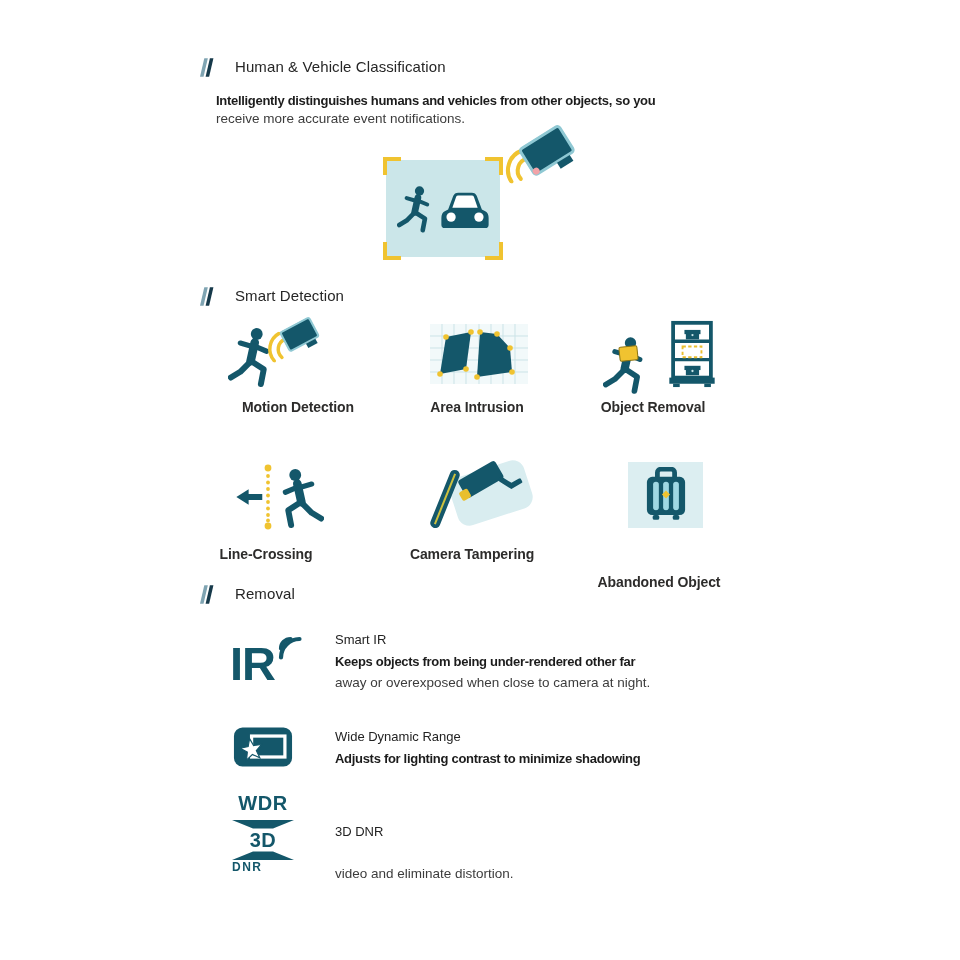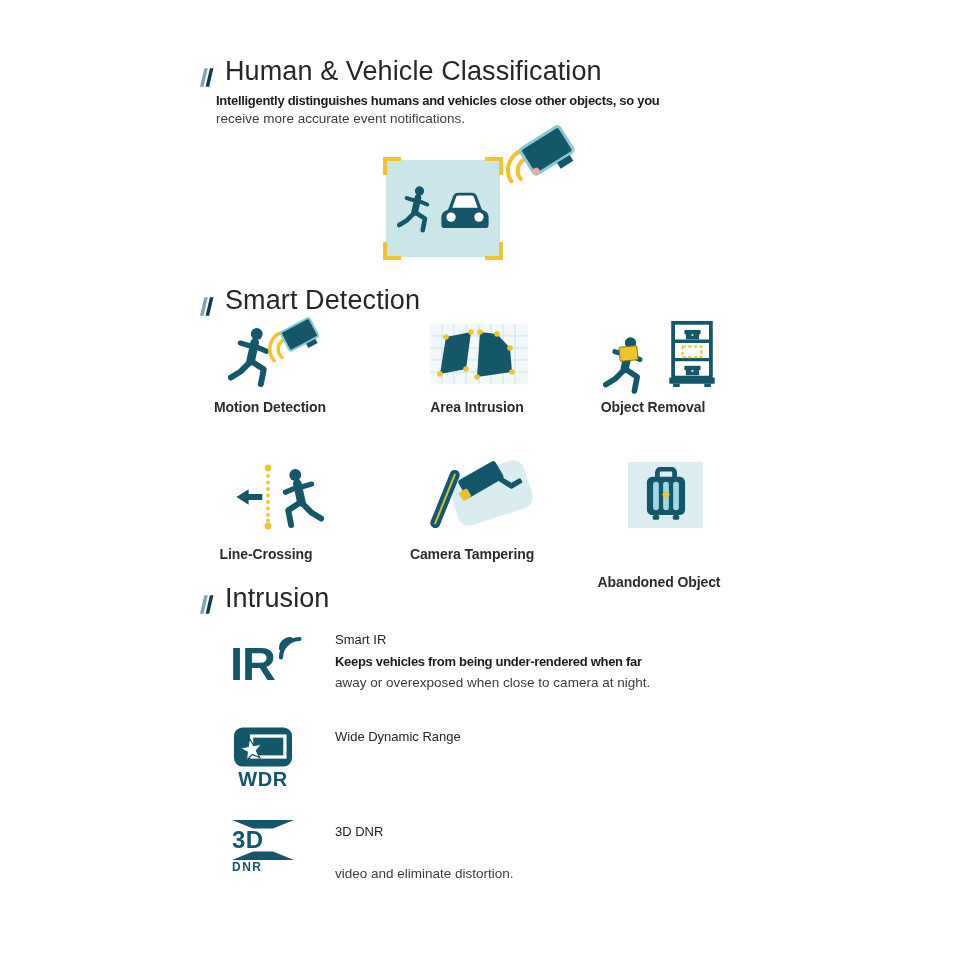--- a/index.html
+++ b/index.html
@@ -1,19 +1,19 @@
 <!DOCTYPE html>
 <html><head>
 <meta charset="utf-8">
 <style>
   html,body{margin:0;padding:0;background:#fff;}
   .canvas{position:relative;width:960px;height:960px;background:#ffffff;
           font-family:"Liberation Sans",sans-serif;overflow:hidden;}
   .abs{position:absolute;}
-  .heading{display:flex;align-items:flex-end;gap:11px;font-size:27px;font-weight:500;
+  .heading{display:flex;align-items:center;gap:21px;font-size:15px;font-weight:500;
            color:#262626;letter-spacing:.1px;white-space:nowrap;}
   .slash{flex:0 0 auto;margin-top:2px;}
   .desc-bold{font-size:13px;font-weight:bold;color:#1c1c1c;line-height:18px;
              letter-spacing:-.3px;white-space:nowrap;}
   .desc-reg{font-size:13.5px;font-weight:400;color:#3c3c3c;line-height:18px;white-space:nowrap;}
   .feat-label{font-weight:bold;font-size:14px;color:#2d2c2b;text-align:center;
               letter-spacing:-.1px;white-space:nowrap;}
   .sv-title{font-size:13px;font-weight:normal;color:#232323;white-space:nowrap;}
   
   .corner{position:absolute;width:14px;height:14px;border:0 solid #F0C330;}
@@ -21,39 +21,39 @@
   .c-tr{right:-3px;top:-3px;border-right-width:4.5px;border-top-width:4.5px;}
   .c-bl{left:-3px;bottom:-3px;border-left-width:4.5px;border-bottom-width:4.5px;}
   .c-br{right:-3px;bottom:-3px;border-right-width:4.5px;border-bottom-width:4.5px;}
   .zone{background:#CBE6E9;}
   .halo{background:#D9EDF0;border-radius:12px;}
   .stick{width:10px;height:62px;background:#14576A;border-radius:5px;}
   .stick span{position:absolute;left:3.5px;top:4px;bottom:4px;width:2.5px;background:#CDC13E;}
   .ybox{background:#F0C330;border:1px solid #8a7414;border-radius:2px;}
   .pale{background:#DCEEF1;}
   .ir-text{font-size:47px;font-weight:bold;color:#14576A;letter-spacing:-1px;line-height:60px;}
-  .wdr-text{font-size:20px;font-weight:bold;color:#14576A;letter-spacing:.5px;text-align:center;}
-  .dnr3d{font-size:24px;font-weight:bold;color:#14576A;line-height:22px;letter-spacing:.5px;}
+  .wdr-text{font-size:20px;font-weight:bold;color:#14576A;letter-spacing:.5px;text-align:center;margin-top:24px;}
+  .dnr3d{font-size:20px;font-weight:bold;color:#14576A;text-align:center;line-height:22px;letter-spacing:.5px;}
   .dnrtxt{font-size:12px;font-weight:bold;color:#14576A;text-align:left;letter-spacing:1.5px;}
 </style>
 </head>
 <body>
 
 <div class="canvas">
 
   <div class="abs heading" style="left:200px;top:56px">
     <svg class="slash" width="14" height="19" viewBox="0 0 15 20">
       <path d="M4.6 0 H8.4 L3.8 20 H0 Z" fill="#7FA4B2"></path>
       <path d="M10.6 0 H14.4 L9.8 20 H6 Z" fill="#16394A"></path>
     </svg>
     <span>Human &amp; Vehicle Classification</span>
   </div>
 
   <div class="abs" style="left:216px;top:92px">
-    <div class="desc-bold">Intelligently distinguishes humans and vehicles close other objects, so you</div>
+    <div class="desc-bold">Intelligently distinguishes humans and vehicles from other objects, so you</div>
     <div class="desc-reg">receive more accurate event notifications.</div>
   </div>
 
   <div class="abs zone" style="left:386px;top:160px;width:114px;height:97px">
     <span class="corner c-tl"></span>
     <span class="corner c-tr"></span>
     <span class="corner c-bl"></span>
     <span class="corner c-br"></span>
 
     <svg class="abs" style="left:11px;top:24px" width="36" height="50" viewBox="0 0 56 72">
@@ -109,21 +109,21 @@
   <svg class="abs" style="left:267px;top:332px;transform:rotate(10deg)" width="24" height="31" viewBox="0 0 30 40">
     <g stroke="#F0C330" stroke-width="4.5" fill="none" stroke-linecap="round">
       <path d="M21 8 A14 14 0 0 0 21 32"></path>
       <path d="M12 2 A23 23 0 0 0 12 38"></path>
     </g>
   </svg>
   <svg class="abs" style="left:283px;top:321px;transform:rotate(-28deg)" width="40" height="31" viewBox="0 0 56 44">
     <rect x="2" y="2" width="46" height="30" rx="3" fill="#14576A" stroke="#8FC8D3" stroke-width="3"></rect>
     <rect x="27" y="33" width="15" height="7" fill="#14576A"></rect>
   </svg>
-  <div class="abs feat-label" style="left:200px;top:399px;width:140px">Motion Detection</div>
+  <div class="abs feat-label" style="left:228px;top:399px;width:140px">Motion Detection</div>
 
   <svg class="abs" style="left:430px;top:324px" width="98" height="60" viewBox="0 0 98 60">
     <rect width="98" height="60" fill="#F2F9FA"></rect>
     <g stroke="#CBE3E7" stroke-width="1">
       <line x1="12" y1="0" x2="12" y2="60"></line>
         <line x1="24" y1="0" x2="24" y2="60"></line>
       <line x1="36" y1="0" x2="36" y2="60"></line>
         <line x1="49" y1="0" x2="49" y2="60"></line>
       <line x1="61" y1="0" x2="61" y2="60"></line>
         <line x1="73" y1="0" x2="73" y2="60"></line>
@@ -228,45 +228,46 @@
     <rect x="8" y="50" width="7" height="5" rx="2" fill="#14576A"></rect>
     <rect x="29" y="50" width="7" height="5" rx="2" fill="#14576A"></rect>
   </svg>
   <div class="abs feat-label" style="left:589px;top:574px;width:140px">Abandoned Object</div>
 
   <div class="abs heading" style="left:200px;top:583px">
     <svg class="slash" width="14" height="19" viewBox="0 0 15 20">
       <path d="M4.6 0 H8.4 L3.8 20 H0 Z" fill="#7FA4B2"></path>
       <path d="M10.6 0 H14.4 L9.8 20 H6 Z" fill="#16394A"></path>
     </svg>
-    <span>Intrusion</span>
+    <span>Removal</span>
   </div>
 
   <div class="abs" style="left:230px;top:634px;width:72px;height:62px">
     <span class="ir-text">IR</span>
     <svg class="abs" style="right:0;top:2px" width="24" height="24" viewBox="0 0 24 24">
       <g stroke="#14576A" stroke-width="4.2" fill="none" stroke-linecap="round">
         <path d="M3 12.5 A9.5 9.5 0 0 1 12.5 3"></path>
         <path d="M3 21.5 A18.5 18.5 0 0 1 21.5 3"></path>
       </g>
     </svg>
   </div>
   <div class="abs sv-title" style="left:335px;top:632px">Smart IR</div>
-  <div class="abs desc-bold" style="left:335px;top:653px">Keeps vehicles from being under-rendered when far</div>
+  <div class="abs desc-bold" style="left:335px;top:653px">Keeps objects from being under-rendered other far</div>
   <div class="abs desc-reg" style="left:335px;top:674px">away or overexposed when close to camera at night.</div>
 
   <svg class="abs" style="left:233px;top:727px" width="60" height="40" viewBox="0 0 62 42">
     <rect x="0.5" y="0.5" width="61" height="41" rx="9" fill="#14576A"></rect>
     <rect x="19" y="9.5" width="35" height="22" fill="none" stroke="#ffffff" stroke-width="3.4"></rect>
     <g transform="translate(19,24) rotate(-10)">
       <polygon points="0,-12 2.9,-4.1 11.4,-3.7 4.8,1.6 7.1,9.7 0,5 -7.1,9.7 -4.8,1.6 -11.4,-3.7 -2.9,-4.1" fill="#ffffff" stroke="#14576A" stroke-width="1.2"></polygon>
     </g>
   </svg>
   <div class="abs wdr-text" style="left:233px;top:768px;width:60px">WDR</div>
   <div class="abs sv-title" style="left:335px;top:729px">Wide Dynamic Range</div>
+  <div class="abs desc-bold" style="left:335px;top:750px">Adjusts for lighting contrast to minimize shadowing</div>
 
   <div class="abs" style="left:232px;top:820px;width:62px">
     <svg width="62" height="9" viewBox="0 0 62 9" style="display:block">
       <polygon points="0,0 62,0 41,8.5 21,8.5" fill="#14576A"></polygon>
     </svg>
     <div class="dnr3d">3D</div>
     <svg width="62" height="9" viewBox="0 0 62 9" style="display:block">
       <polygon points="21,0.5 41,0.5 62,9 0,9" fill="#14576A"></polygon>
     </svg>
     <div class="dnrtxt">DNR</div>

